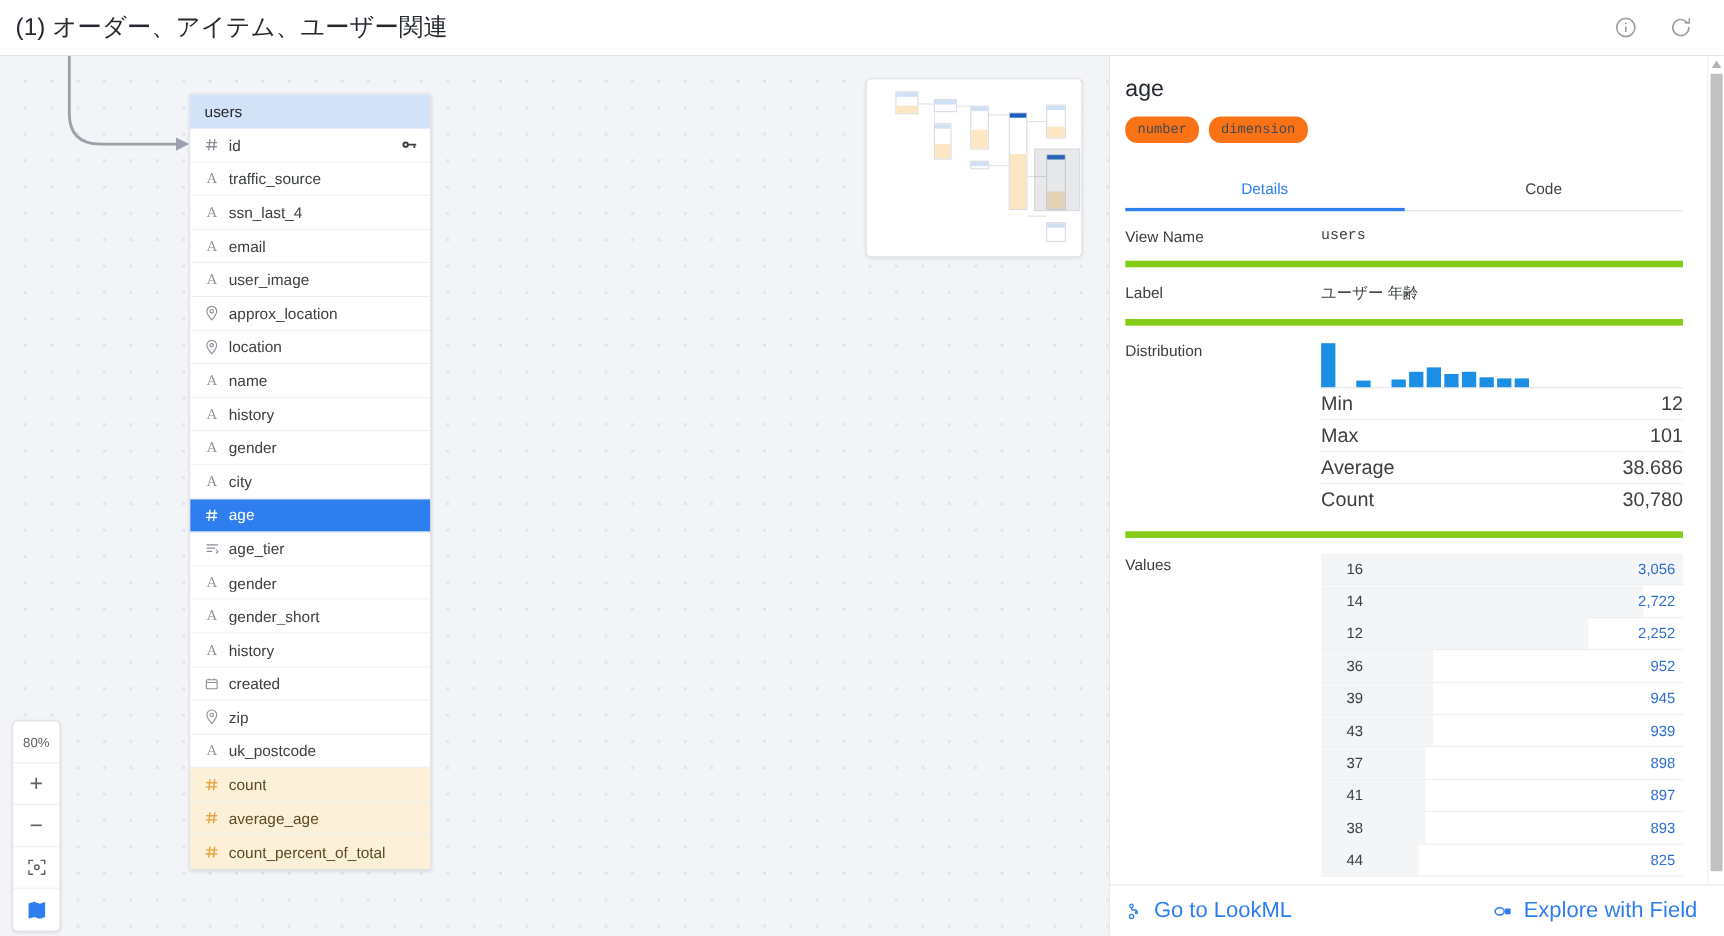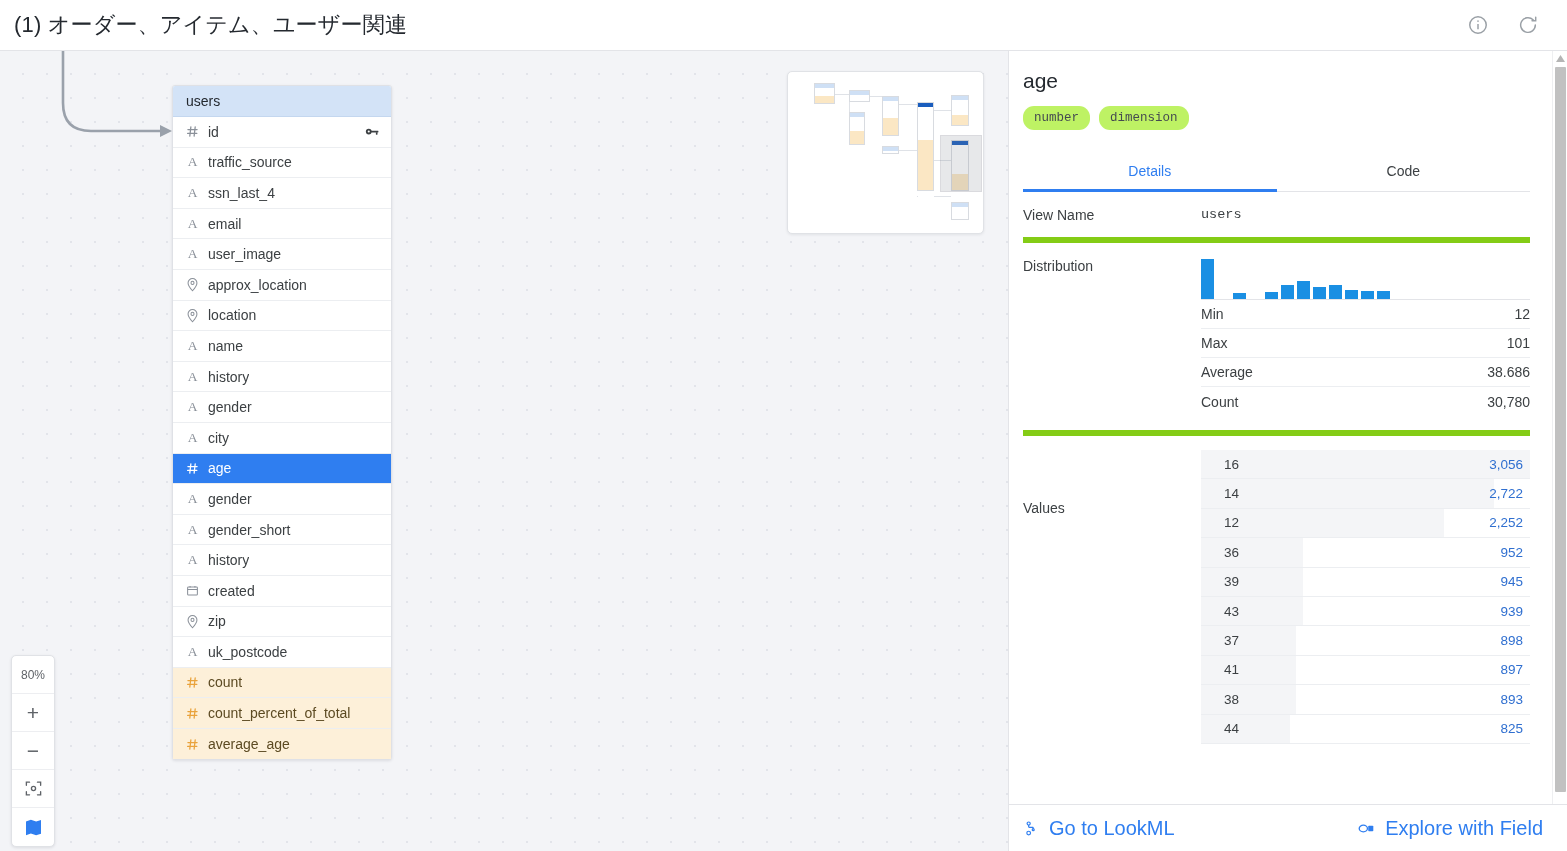--- a/index.html
+++ b/index.html
@@ -107,21 +107,21 @@
     position: absolute; left: 1008px; top: 51px; width: 559px; height: 800px;
     background: #ffffff; border-left: 1px solid #e3e4e8;
   }
   #panel-scroll {
     position:absolute; left:0; top:0; right:0; bottom:47px; overflow:hidden;
   }
   #panel-inner { padding: 18px 37px 0 14px; }
   #field-title { font-size: 21px; color: #24292f; padding-left: 0; margin-bottom: 13px; }
   #badges { display: flex; gap: 9px; margin-bottom: 22px; }
   .badge {
-    background: #bef264; color: #454a50; border-radius: 11px;
+    background: #f97316; color: #454a50; border-radius: 11px;
     padding: 5px 11px; font-size: 12.5px;
     font-family: "Liberation Mono", monospace;
   }
   #tabs { display:flex; border-bottom: 1px solid #e3e4e8; }
   .tab {
     flex: 1; text-align: center; padding: 11px 0 10px;
     font-size: 14px; color: #3c4043; cursor: pointer;
   }
   .tab.active { color: #2f7ef0; border-bottom: 3px solid #2f7ef0; margin-bottom:-1px; }
 
@@ -136,29 +136,29 @@
 
   
   #dist-wrap { width: 100%; }
   #hist { height: 42px; display:flex; align-items:flex-end; gap: 3px; border-bottom: 1px solid #e3e4e8; }
   .hbar { background: #1a8fe3; flex: 0 0 13px; }
   .hgap { flex: 0 0 13px; }
 
   
   .srow {
     display:flex; align-items:center; height: 29px;
-    border-bottom: 1px solid #eceef1; font-size: 14px; color:#3c4043;
+    border-bottom: 1px solid #eceef1; font-size: 18px; color:#3c4043;
   }
   .srow:last-child { border-bottom: none; }
   .sname { flex: 1; }
   .sval { text-align: right; }
 
   
   #values-row { display:flex; align-items:flex-start; padding-top: 14px; }
-  #values-label { width:178px; flex:0 0 178px; font-size:14px; color:#3c4043; padding-top: 2px; margin-top: 48px;}
+  #values-label { width:178px; flex:0 0 178px; font-size:14px; color:#3c4043; padding-top: 2px;}
   #values-table { flex:1; }
   .vrow {
     position: relative; height: 29.4px; border-bottom: 1px solid #eceef1;
     display:flex; align-items:center; font-size: 13.5px; overflow:hidden;
   }
   .vfill { position:absolute; left:0; top:0; bottom:0; background:#f4f5f7; }
   .vkey { position:relative; padding-left: 7px; color:#3c4043;margin-left:16px; }
   .vval { position:relative; margin-left:auto; padding-right: 7px; color:#2f6fd0; }
 
   
@@ -301,20 +301,29 @@
         <div class="field-row selected">
           <span class="ficon">
             <svg width="13" height="13" viewBox="0 0 24 24" fill="none" stroke="currentColor" stroke-width="2.3" stroke-linecap="round">
               <path d="M9 3.5 7 20.5M17 3.5 15 20.5M3.5 8.5h17M3 15.5h17"></path>
             </svg>
           </span>
           <span class="flabel">age</span>
         </div>
         <div class="field-row">
           <span class="ficon">
+            <svg width="14" height="13" viewBox="0 0 24 24" fill="none" stroke="currentColor" stroke-width="2.1" stroke-linecap="round">
+              <path d="M3 6h18M3 11.5h13M3 17h8"></path>
+              <path d="M18.5 14.5 21.5 17.5 18.5 20.5" stroke-width="1.8"></path>
+            </svg>
+          </span>
+          <span class="flabel">age_tier</span>
+        </div>
+        <div class="field-row">
+          <span class="ficon">
             <span style="font-size:13.5px;font-family:'Liberation Serif',serif;">A</span>
           </span>
           <span class="flabel">gender</span>
         </div>
         <div class="field-row">
           <span class="ficon">
             <span style="font-size:13.5px;font-family:'Liberation Serif',serif;">A</span>
           </span>
           <span class="flabel">gender_short</span>
         </div>
@@ -355,29 +364,29 @@
             </svg>
           </span>
           <span class="flabel">count</span>
         </div>
         <div class="field-row measure">
           <span class="ficon">
             <svg width="13" height="13" viewBox="0 0 24 24" fill="none" stroke="currentColor" stroke-width="2.3" stroke-linecap="round">
               <path d="M9 3.5 7 20.5M17 3.5 15 20.5M3.5 8.5h17M3 15.5h17"></path>
             </svg>
           </span>
-          <span class="flabel">count_percent_of_total</span>
+          <span class="flabel">average_age</span>
         </div>
         <div class="field-row measure">
           <span class="ficon">
             <svg width="13" height="13" viewBox="0 0 24 24" fill="none" stroke="currentColor" stroke-width="2.3" stroke-linecap="round">
               <path d="M9 3.5 7 20.5M17 3.5 15 20.5M3.5 8.5h17M3 15.5h17"></path>
             </svg>
           </span>
-          <span class="flabel">average_age</span>
+          <span class="flabel">count_percent_of_total</span>
         </div>
       </div>
   </div>
 
   <div id="minimap">
       <div class="mm-link" style="left: 47px; top: 22px; width: 14px; height: 1px;"></div>
       <div class="mm-link" style="left: 61px; top: 22px; width: 1px; height: 28px;"></div>
       <div class="mm-link" style="left: 61px; top: 50px; width: 1px; height: 1px;"></div>
       <div class="mm-link" style="left: 82px; top: 24px; width: 12px; height: 1px;"></div>
       <div class="mm-link" style="left: 111px; top: 32px; width: 18px; height: 1px;"></div>
@@ -454,20 +463,24 @@
       <div id="tabs">
           <div class="tab active">Details</div>
           <div class="tab">Code</div>
         </div>
 
       <div class="drow">
         <div class="dlabel">View Name</div>
         <div class="dvalue mono">users</div>
       </div>
 
+      <div class="drow">
+        <div class="dlabel">Label</div>
+        <div class="dvalue">ユーザー 年齢</div>
+      </div>
 
       <div class="drow">
         <div class="dlabel">Distribution</div>
         <div class="dvalue">
           <div id="dist-wrap">
             <div id="hist">
                 <div class="hbar" style="height: 40px;"></div>
                 <div class="hgap"></div>
                 <div class="hbar" style="height: 5.6px;"></div>
                 <div class="hgap"></div>

